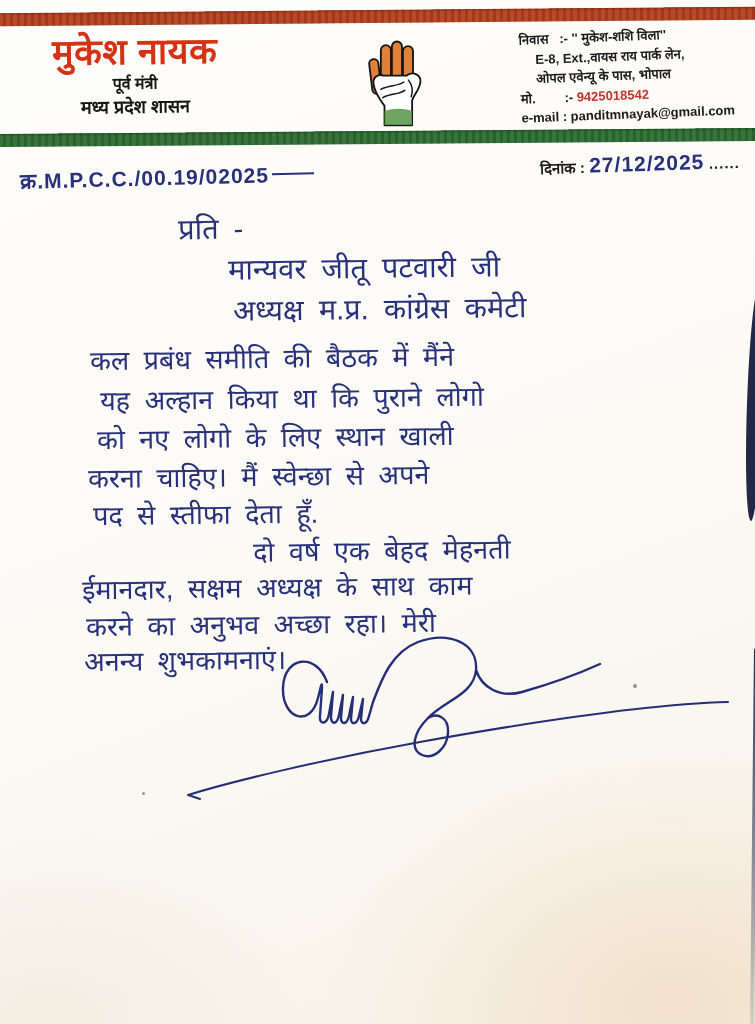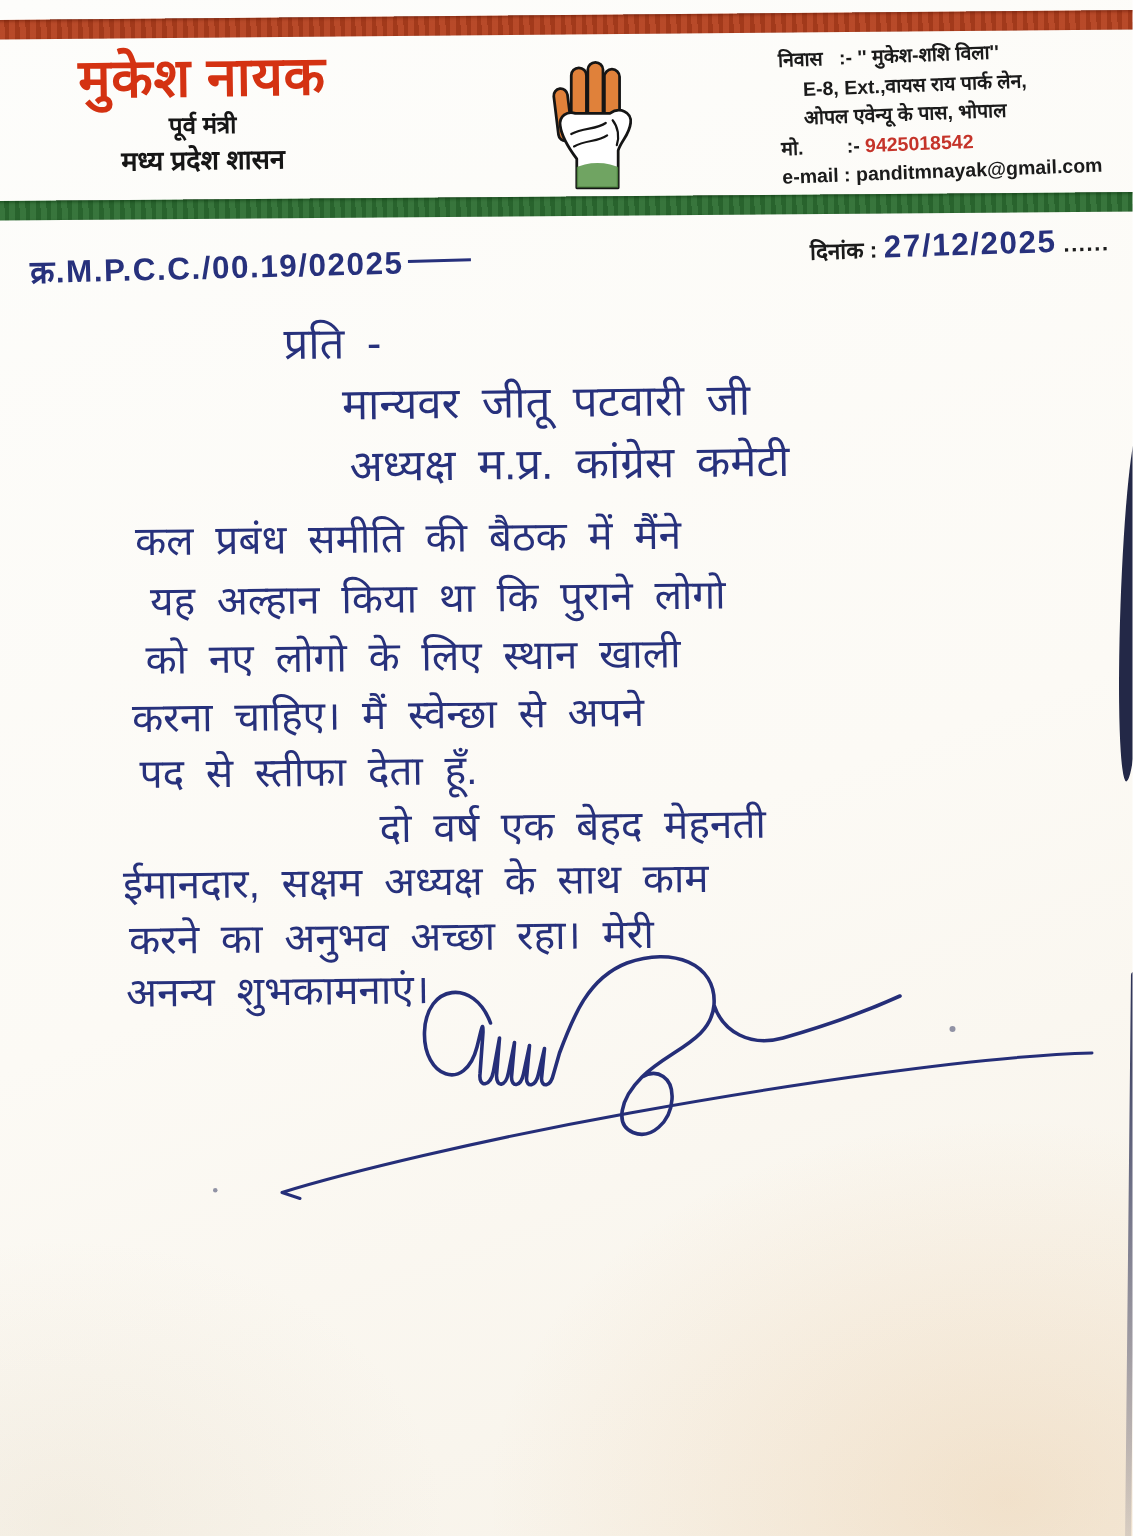--- a/index.html
+++ b/index.html
@@ -98,21 +98,21 @@
 </div>
 
 <div class="ref hwink"><span>क्र.M.P.C.C./00.19/02025</span><span class="ref-dash"></span></div>
 
 <div class="date-line">
   <span class="date-label">दिनांक :</span>
   <span class="date-value hwink">27/12/2025</span>
   <span class="date-dots">......</span>
 </div>
 
-<div class="hw big" style="left:178px;top:208px;margin-left:11px;">प्रति -</div>
+<div class="hw big" style="left:178px;top:208px;">प्रति -</div>
 <div class="hw big" style="left:228px;top:247px;">मान्यवर जीतू पटवारी जी</div>
 <div class="hw big" style="left:233px;top:288px;">अध्यक्ष म.प्र. कांग्रेस कमेटी</div>
 
 <div class="hw" style="left:90px;top:339px;">कल प्रबंध समीति की बैठक में मैंने</div>
 <div class="hw" style="left:100px;top:379px;">यह अल्हान किया था कि पुराने लोगो</div>
 <div class="hw" style="left:97px;top:418px;">को नए लोगो के लिए स्थान खाली</div>
 <div class="hw" style="left:88px;top:457px;">करना चाहिए। मैं स्वेन्छा से अपने</div>
 <div class="hw" style="left:93px;top:495px;">पद से स्तीफा देता हूँ.</div>
 
 <div class="hw" style="left:253px;top:531px;">दो वर्ष एक बेहद मेहनती</div>

